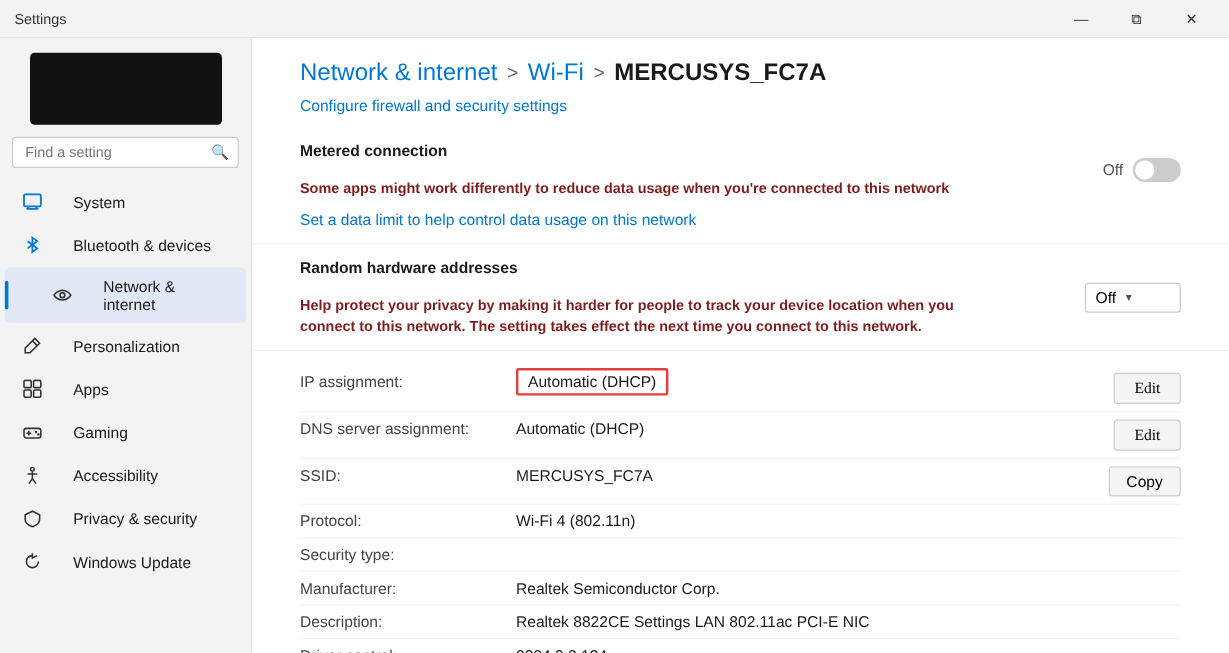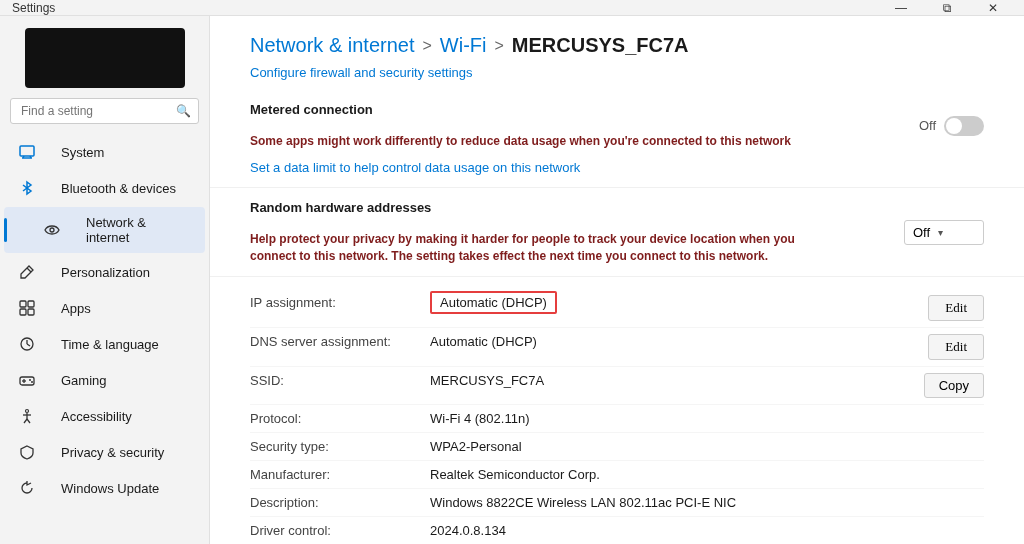--- a/index.html
+++ b/index.html
@@ -8,21 +8,21 @@
       font-size: 13px;
       background: #f3f3f3;
       width: 1024px;
       height: 544px;
       overflow: hidden;
       display: flex;
       flex-direction: column;
     }
     
     .titlebar {
-      height: 16px;
+      height: 32px;
       background: #f3f3f3;
       display: flex;
       align-items: center;
       justify-content: space-between;
       padding: 0 8px 0 12px;
       border-bottom: 1px solid #e0e0e0;
     }
     .titlebar-title {
       font-size: 12px;
       color: #333;
@@ -327,30 +327,20 @@
             <rect x="1" y="1" width="6" height="6" rx="1" stroke="#333" stroke-width="1.3"></rect>
             <rect x="9" y="1" width="6" height="6" rx="1" stroke="#333" stroke-width="1.3"></rect>
             <rect x="1" y="9" width="6" height="6" rx="1" stroke="#333" stroke-width="1.3"></rect>
             <rect x="9" y="9" width="6" height="6" rx="1" stroke="#333" stroke-width="1.3"></rect>
           </svg>
       </div>
       <span>Apps</span>
     </div>
 
 
-    <div class="nav-item">
-      <div class="nav-icon">
-        <svg width="16" height="16" viewBox="0 0 16 16" fill="none">
-            <circle cx="8" cy="8" r="6" stroke="#333" stroke-width="1.3"></circle>
-            <line x1="8" y1="4" x2="8" y2="8" stroke="#333" stroke-width="1.3"></line>
-            <line x1="8" y1="8" x2="11" y2="10" stroke="#333" stroke-width="1.3"></line>
-          </svg>
-      </div>
-      <span>Time &amp; language</span>
-    </div>
 
     <div class="nav-item">
       <div class="nav-icon">
         <svg width="16" height="16" viewBox="0 0 16 16" fill="none">
             <rect x="1" y="5" width="14" height="8" rx="2" stroke="#333" stroke-width="1.3"></rect>
             <line x1="5" y1="7" x2="5" y2="11" stroke="#333" stroke-width="1.3"></line>
             <line x1="3" y1="9" x2="7" y2="9" stroke="#333" stroke-width="1.3"></line>
             <circle cx="11" cy="8" r="1" fill="#333"></circle>
             <circle cx="13" cy="10" r="1" fill="#333"></circle>
           </svg>
@@ -462,31 +452,30 @@
         </div>
       </div>
 
       <div class="data-row">
         <div class="data-label">Protocol:</div>
         <div class="data-value">Wi-Fi 4 (802.11n)</div>
       </div>
 
       <div class="data-row">
         <div class="data-label">Security type:</div>
-        <div class="data-value">WPA2-Personal</div>
       </div>
 
       <div class="data-row">
         <div class="data-label">Manufacturer:</div>
         <div class="data-value">Realtek Semiconductor Corp.</div>
       </div>
 
       <div class="data-row">
         <div class="data-label">Description:</div>
-        <div class="data-value">Windows 8822CE Wireless LAN 802.11ac PCI-E NIC</div>
+        <div class="data-value">Realtek 8822CE Settings LAN 802.11ac PCI-E NIC</div>
       </div>
 
       <div class="data-row">
         <div class="data-label">Driver control:</div>
         <div class="data-value">2024.0.8.134</div>
       </div>
 
       <div class="data-row">
         <div class="data-label">Network band:</div>
         <div class="data-value">2.4 GHz</div>

